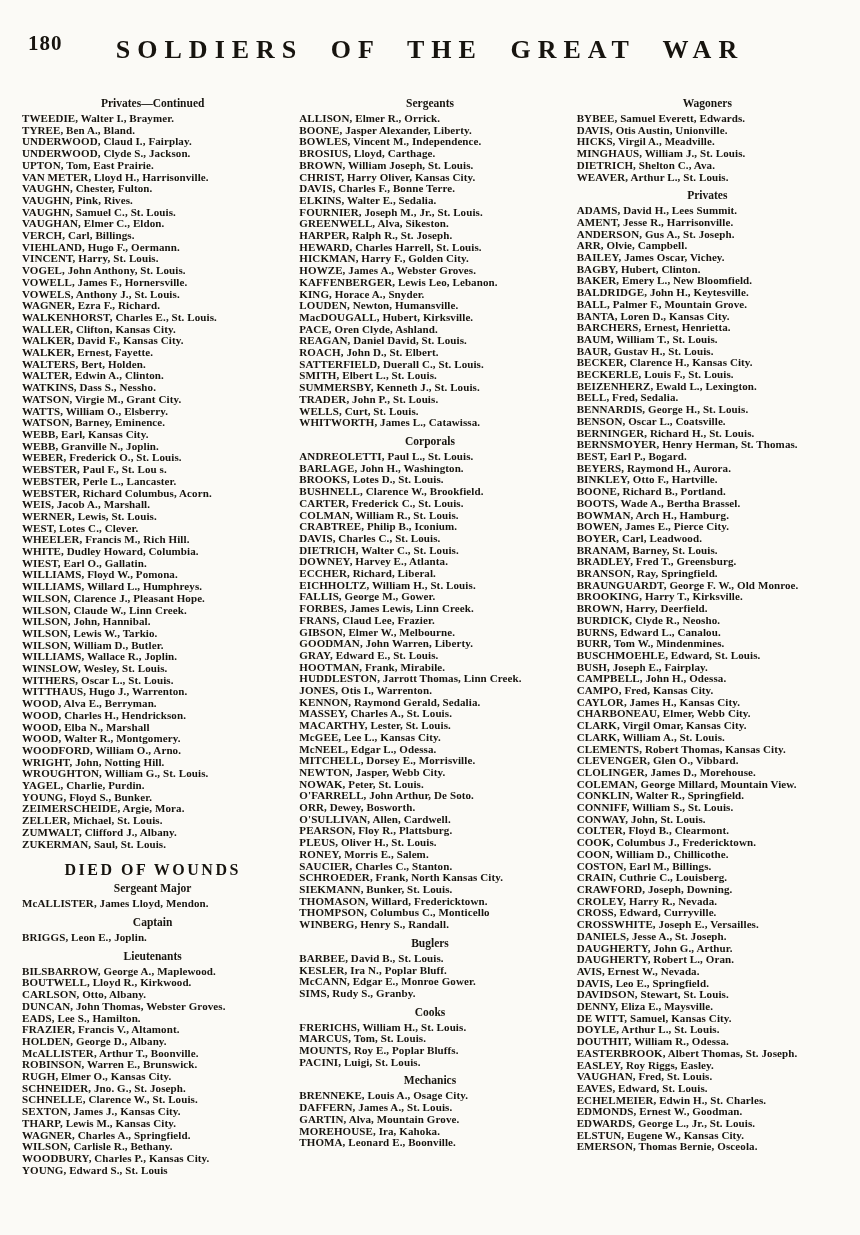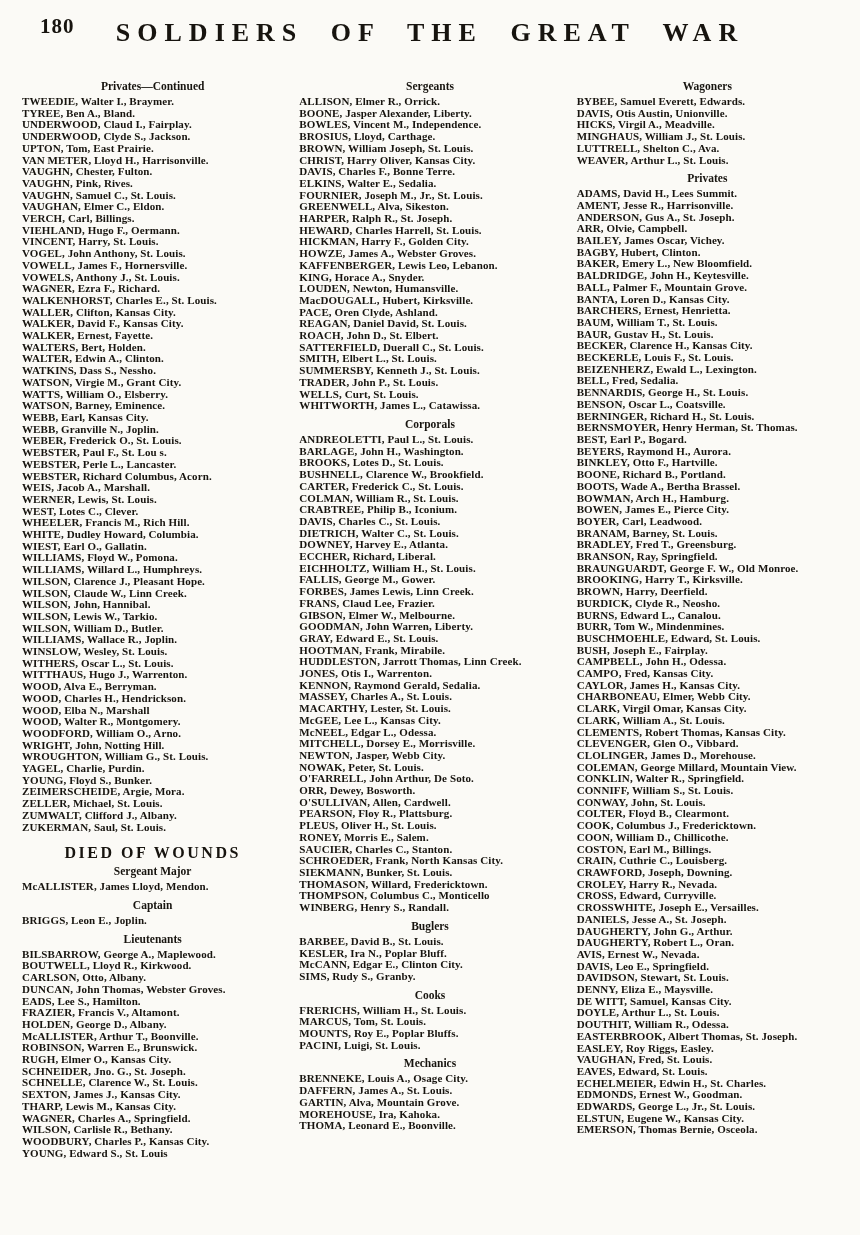--- a/index.html
+++ b/index.html
@@ -15,28 +15,28 @@
   .page {
     position: relative;
     width: 860px;
     height: 1235px;
     box-sizing: border-box;
     padding: 12px 14px 0 14px;
   }
   .page-header { position: relative; }
   .page-number {
     position: absolute;
-    left: 26px;
+    left: 14px;
     top: 2px;
     font-size: 21px;
     font-weight: bold;
     letter-spacing: 1px;
   }
   .title {
-    margin: 0;
+    margin: 17px;
     padding-top: 6px;
     text-align: center;
     font-size: 26px;
     font-weight: bold;
     letter-spacing: 7px;
     word-spacing: 14px;
     white-space: nowrap;
   }
   .subtitle {
     margin: 0;
@@ -245,41 +245,41 @@
         <div class="entry">RONEY, Morris E., Salem.</div>
         <div class="entry">SAUCIER, Charles C., Stanton.</div>
         <div class="entry">SCHROEDER, Frank, North Kansas City.</div>
         <div class="entry">SIEKMANN, Bunker, St. Louis.</div>
         <div class="entry">THOMASON, Willard, Fredericktown.</div>
         <div class="entry">THOMPSON, Columbus C., Monticello</div>
         <div class="entry">WINBERG, Henry S., Randall.</div>
         <div class="rank-heading">Buglers</div>
         <div class="entry">BARBEE, David B., St. Louis.</div>
         <div class="entry">KESLER, Ira N., Poplar Bluff.</div>
-        <div class="entry">McCANN, Edgar E., Clinton City.</div>
+        <div class="entry">McCANN, Edgar E., Monroe Gower.</div>
         <div class="entry">SIMS, Rudy S., Granby.</div>
         <div class="rank-heading">Cooks</div>
         <div class="entry">FRERICHS, William H., St. Louis.</div>
         <div class="entry">MARCUS, Tom, St. Louis.</div>
         <div class="entry">MOUNTS, Roy E., Poplar Bluffs.</div>
         <div class="entry">PACINI, Luigi, St. Louis.</div>
         <div class="rank-heading">Mechanics</div>
         <div class="entry">BRENNEKE, Louis A., Osage City.</div>
         <div class="entry">DAFFERN, James A., St. Louis.</div>
         <div class="entry">GARTIN, Alva, Mountain Grove.</div>
         <div class="entry">MOREHOUSE, Ira, Kahoka.</div>
         <div class="entry">THOMA, Leonard E., Boonville.</div>
       </div>
       <div class="column">
         <div class="rank-heading">Wagoners</div>
         <div class="entry">BYBEE, Samuel Everett, Edwards.</div>
         <div class="entry">DAVIS, Otis Austin, Unionville.</div>
         <div class="entry">HICKS, Virgil A., Meadville.</div>
         <div class="entry">MINGHAUS, William J., St. Louis.</div>
-        <div class="entry">LUTTRELL, Shelton C., Ava.</div>
+        <div class="entry">DIETRICH, Shelton C., Ava.</div>
         <div class="entry">WEAVER, Arthur L., St. Louis.</div>
         <div class="rank-heading">Privates</div>
         <div class="entry">ADAMS, David H., Lees Summit.</div>
         <div class="entry">AMENT, Jesse R., Harrisonville.</div>
         <div class="entry">ANDERSON, Gus A., St. Joseph.</div>
         <div class="entry">ARR, Olvie, Campbell.</div>
         <div class="entry">BAILEY, James Oscar, Vichey.</div>
         <div class="entry">BAGBY, Hubert, Clinton.</div>
         <div class="entry">BAKER, Emery L., New Bloomfield.</div>
         <div class="entry">BALDRIDGE, John H., Keytesville.</div>

